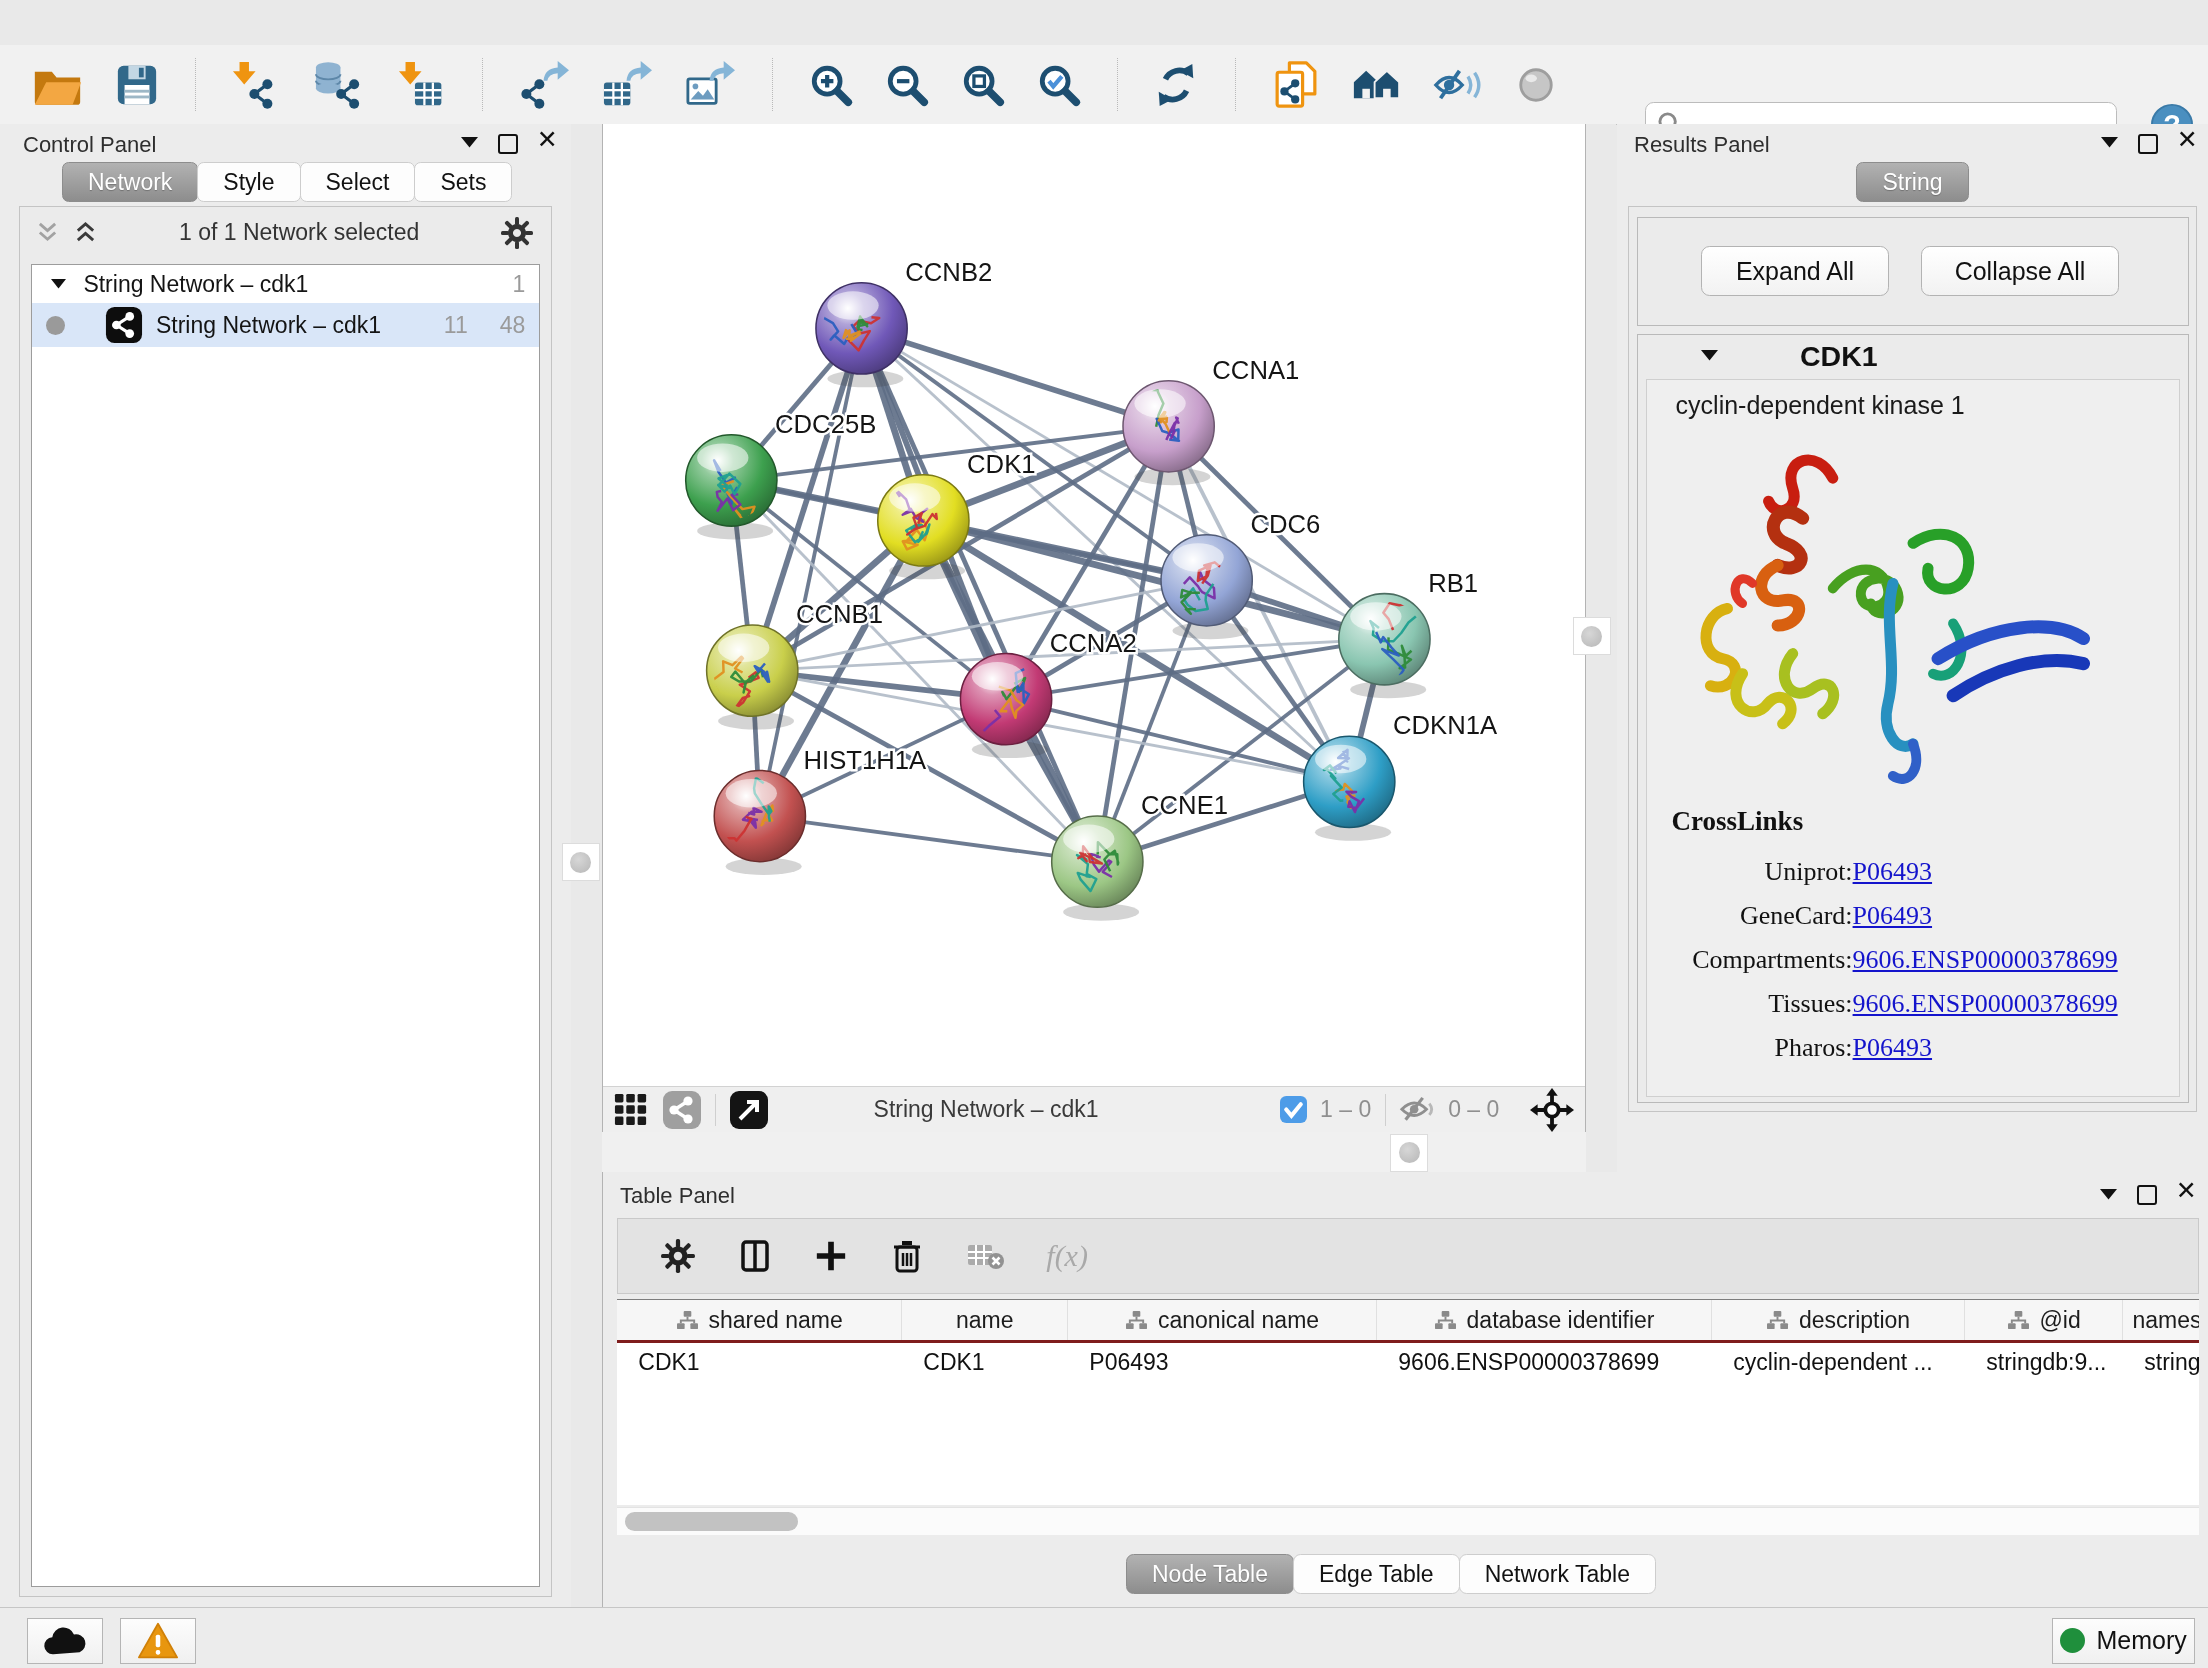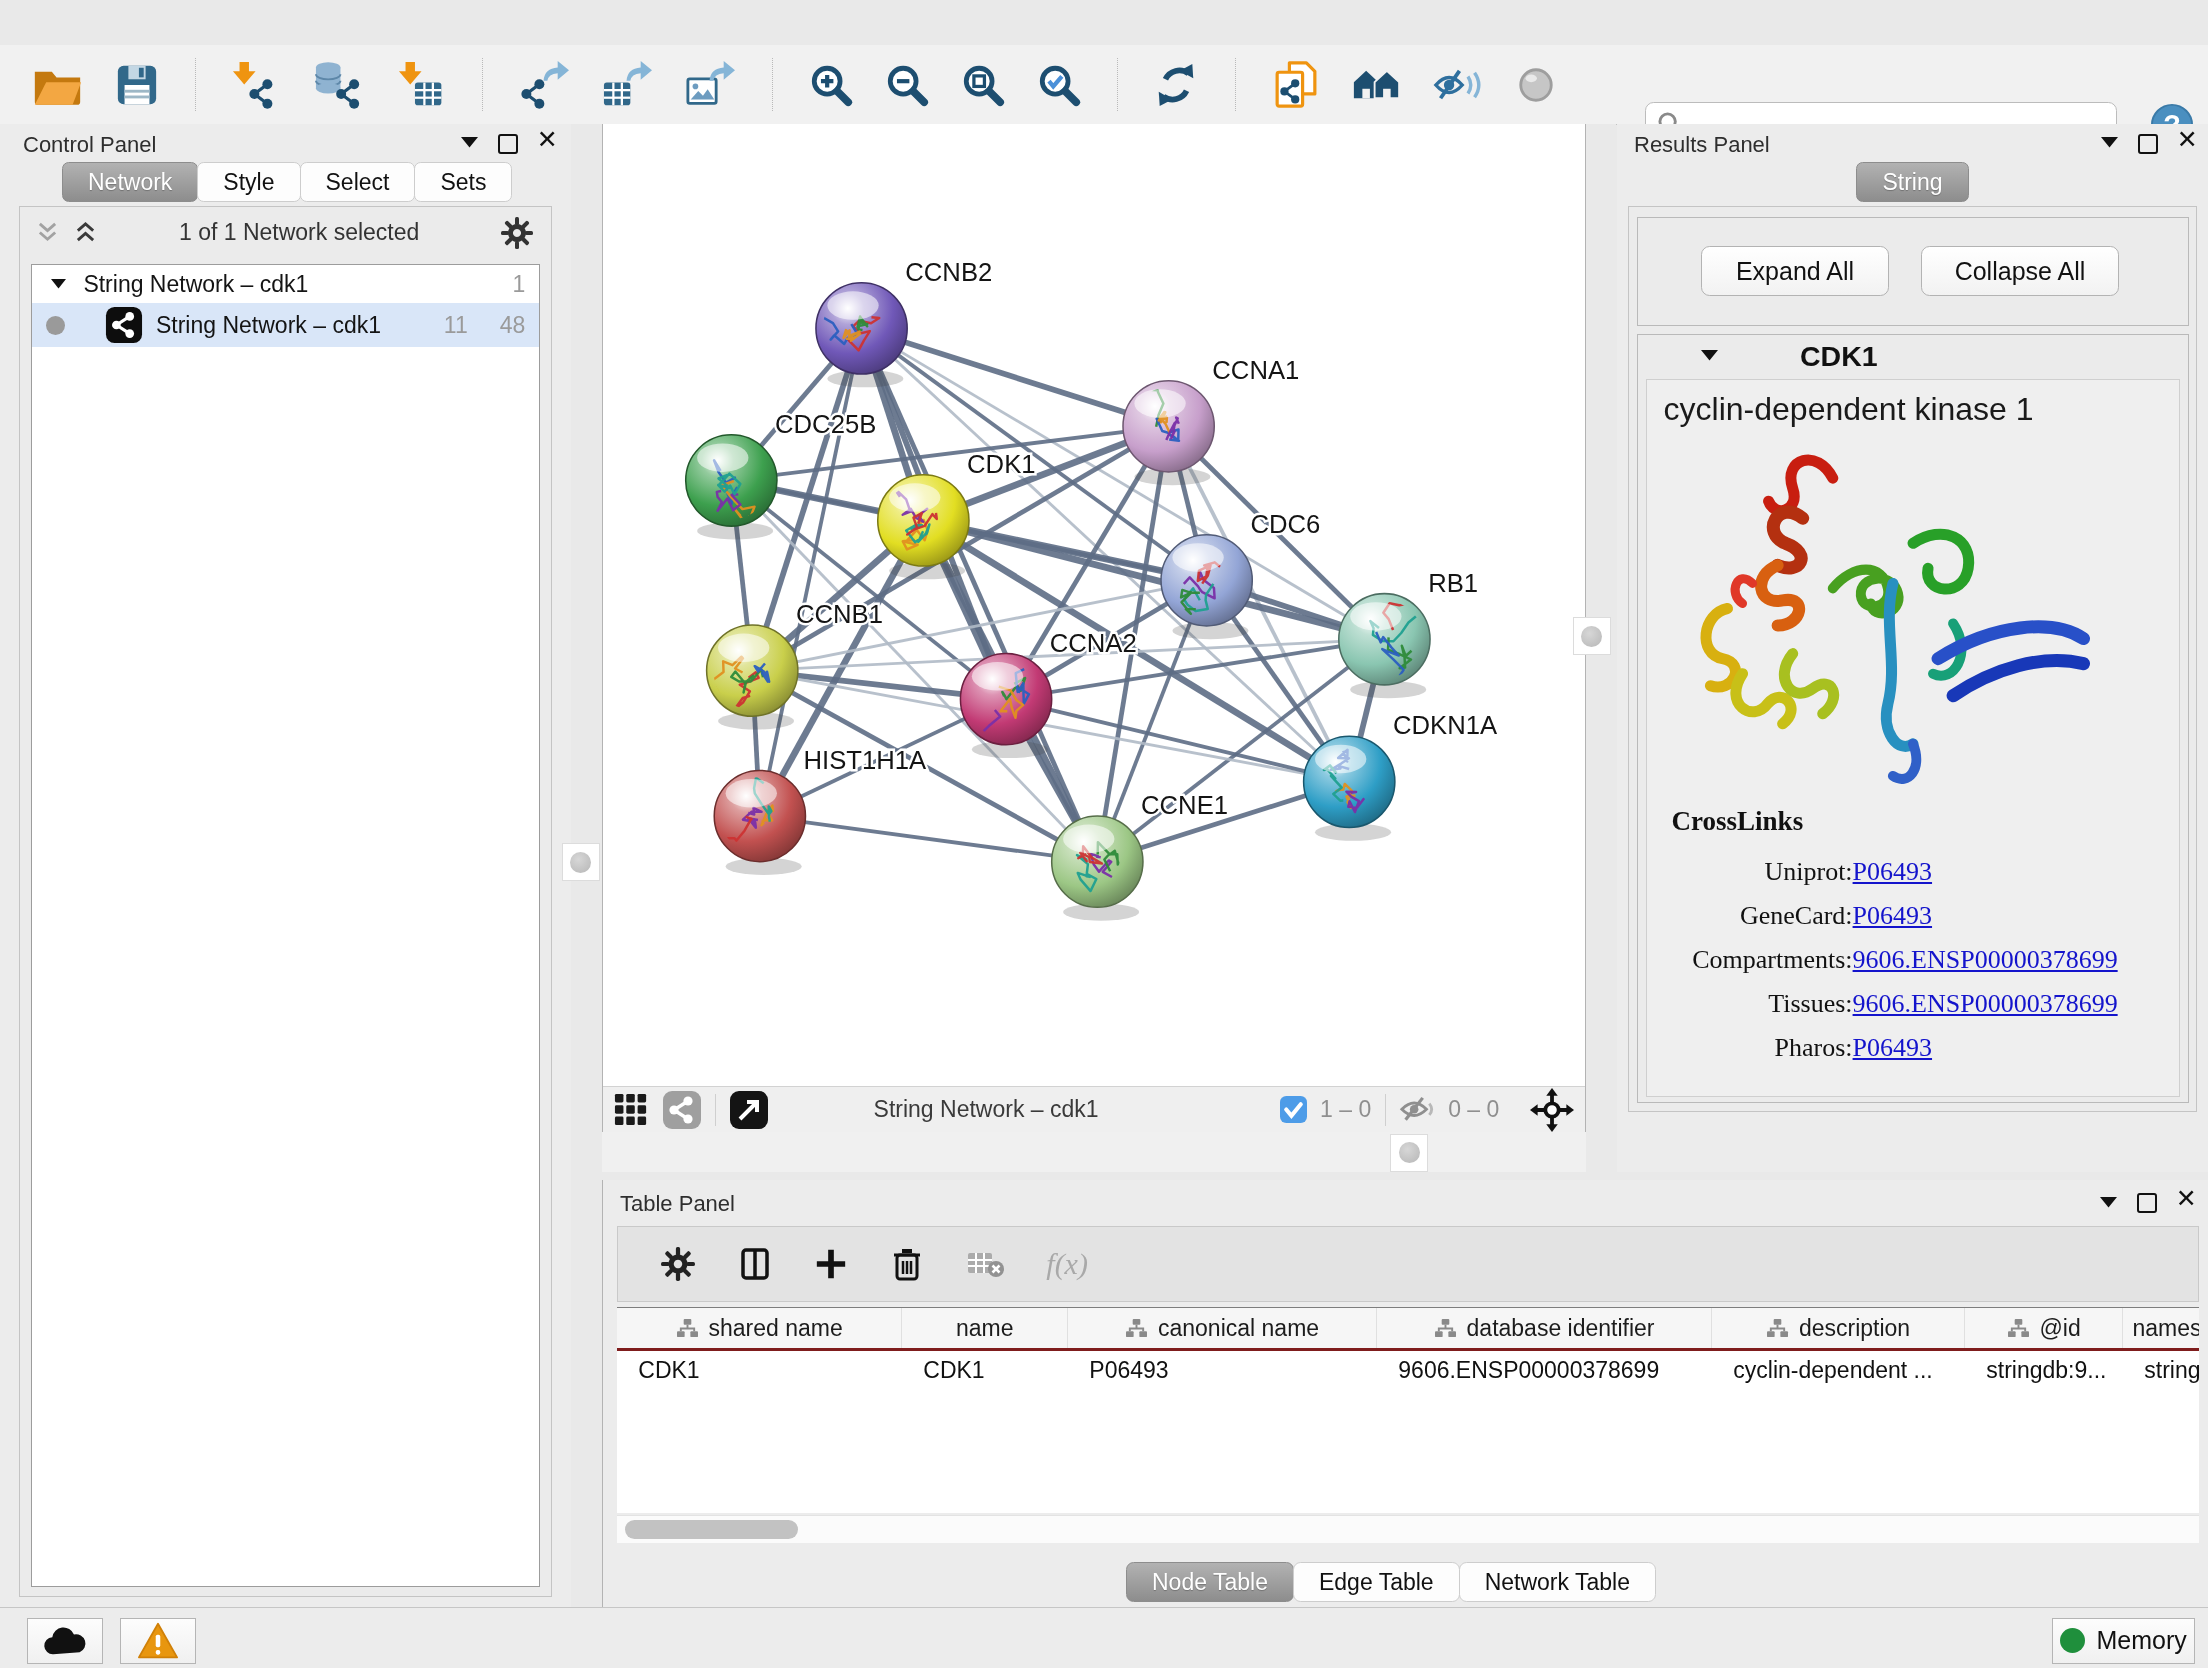--- a/index.html
+++ b/index.html
@@ -60,30 +60,30 @@
   .results-panel{position:absolute;left:1617px;top:124px;width:592px;height:1048px;background:#ececec;}
   .rp-outer{position:absolute;left:11.4px;top:82px;width:567px;height:904px;background:#ebebeb;border:1px solid #c4c4c4;}
   .rp-btnbox{position:absolute;left:7.6px;top:9.5px;right:7.6px;height:107px;border:1px solid #b9b9b9;background:#ebebeb;}
   .rp-btn{position:absolute;top:28.5px;height:48px;background:linear-gradient(#ffffff,#f2f2f2);
     border:1px solid #b3b3b3;border-radius:8.6px;font-size:25px;color:#111;
     display:flex;align-items:center;justify-content:center;}
   .rp-entry{position:absolute;left:7.6px;top:127px;right:7.6px;bottom:7.6px;border:1px solid #b9b9b9;background:#ebebeb;}
   .rp-entry-head{position:absolute;left:0;top:0;right:0;height:42px;display:flex;align-items:center;}
   .rp-gene{font-size:28.5px;font-weight:bold;color:#111;margin-left:82px;}
   .rp-inner{position:absolute;left:7.6px;top:44px;right:7.6px;bottom:5.7px;background:#efefef;border:1px solid #cfcfcf;}
-  .rp-desc{position:absolute;left:17px;top:11.4px;font-size:32px;color:#1a1a1a;text-align:right;}
+  .rp-desc{position:absolute;left:29px;top:11.4px;font-size:25px;color:#1a1a1a;text-align:right;}
   .rp-protein{position:absolute;left:28.5px;top:53px;}
   .crosslinks{position:absolute;left:25px;top:426px;font-family:"Liberation Serif",serif;}
   .cl-title{font-size:27px;font-weight:bold;color:#111;margin-bottom:13.3px;}
   .cl-row{display:flex;font-size:26px;height:44px;align-items:center;text-align:right;}
   .cl-label{width:181px;color:#111;}
   .cl-link{color:#1414cc;text-decoration:underline;}
   
   .table-panel{position:absolute;left:602px;top:1172px;width:1606px;height:436px;background:#ececec;
-    border-left:1px solid #b3b3b3;box-sizing:border-box;margin-top:8px;}
+    border-left:1px solid #b3b3b3;box-sizing:border-box;}
   .tp-toolbar{position:absolute;left:14.3px;top:46px;right:9.5px;height:76px;background:#e3e3e3;
     border:1px solid #c9c9c9;display:flex;align-items:center;gap:42px;padding-left:42px;box-sizing:border-box;}
   .fx{font-family:"Liberation Serif",serif;font-style:italic;font-size:30px;color:#a9a9a9;}
   .tp-table{position:absolute;left:14.3px;top:127px;right:9.5px;height:205px;background:#fff;
     border-top:1.9px solid #7d7d7d;overflow:hidden;}
   .tp-head{display:flex;height:40px;background:#f6f6f6;border-bottom:3px solid #7f1d1d;}
   .tp-hcell{display:flex;align-items:center;justify-content:center;gap:9.5px;font-size:23px;color:#1c1c1c;
     border-right:1px solid #e0e0e0;box-sizing:border-box;overflow:hidden;white-space:nowrap;flex:none;}
   .tp-rowline{display:flex;height:38px;align-items:center;}
   .tp-cell{padding-left:21px;font-size:23px;color:#111;box-sizing:border-box;overflow:hidden;white-space:nowrap;flex:none;}

